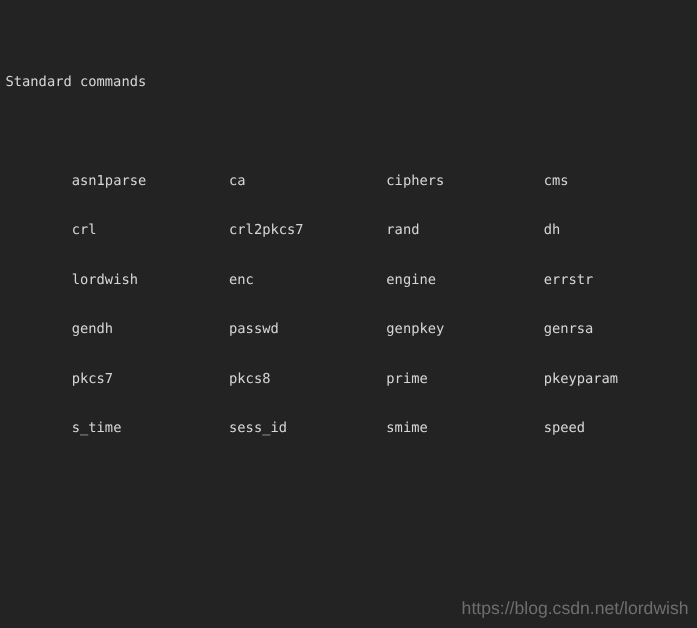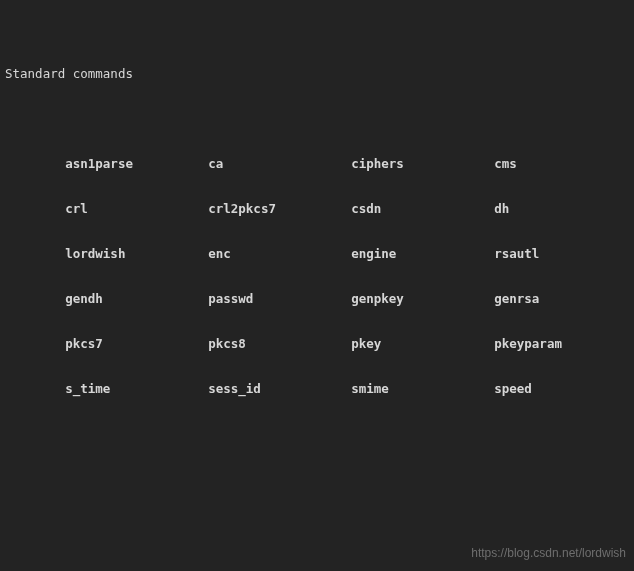--- a/index.html
+++ b/index.html
@@ -44,60 +44,59 @@
     display: block;
     height: 15px;
     line-height: 15px;
     white-space: pre;
   }
   .cell {
     display: inline-block;
     width: 143px;
     overflow: visible;
     white-space: pre;
-    font-weight: bold;
   }
   .cell:last-child { width: auto; }
   .section-head {
     color: #d6d6d6;
   }
   .watermark {
     position: absolute;
     right: 8px;
     bottom: 10px;
     color: #6e6e6e;
     font-family: "Liberation Sans", sans-serif;
-    font-size: 12px;
+    font-size: 16px;
     letter-spacing: 0px;
     white-space: nowrap;
   }
 </style>
 </head>
 <body>
 
 <div id="terminal">
   <div class="screen">
 
     
     <div class="line section-head">Standard commands</div>
     <div>
       <div class="cols">
         <span class="cell">asn1parse</span><span class="cell">ca</span><span class="cell">ciphers</span><span class="cell">cms</span>
       </div>
       <div class="cols">
-        <span class="cell">crl</span><span class="cell">crl2pkcs7</span><span class="cell">csdn</span><span class="cell">dh</span>
+        <span class="cell">crl</span><span class="cell">crl2pkcs7</span><span class="cell">rand</span><span class="cell">dh</span>
       </div>
       <div class="cols">
-        <span class="cell">lordwish</span><span class="cell">enc</span><span class="cell">engine</span><span class="cell">rsautl</span>
+        <span class="cell">lordwish</span><span class="cell">enc</span><span class="cell">engine</span><span class="cell">errstr</span>
       </div>
       <div class="cols">
         <span class="cell">gendh</span><span class="cell">passwd</span><span class="cell">genpkey</span><span class="cell">genrsa</span>
       </div>
       <div class="cols">
-        <span class="cell">pkcs7</span><span class="cell">pkcs8</span><span class="cell">pkey</span><span class="cell">pkeyparam</span>
+        <span class="cell">pkcs7</span><span class="cell">pkcs8</span><span class="cell">prime</span><span class="cell">pkeyparam</span>
       </div>
       <div class="cols">
         <span class="cell">s_time</span><span class="cell">sess_id</span><span class="cell">smime</span><span class="cell">speed</span>
       </div>
       
       
     </div>
 
     
 

